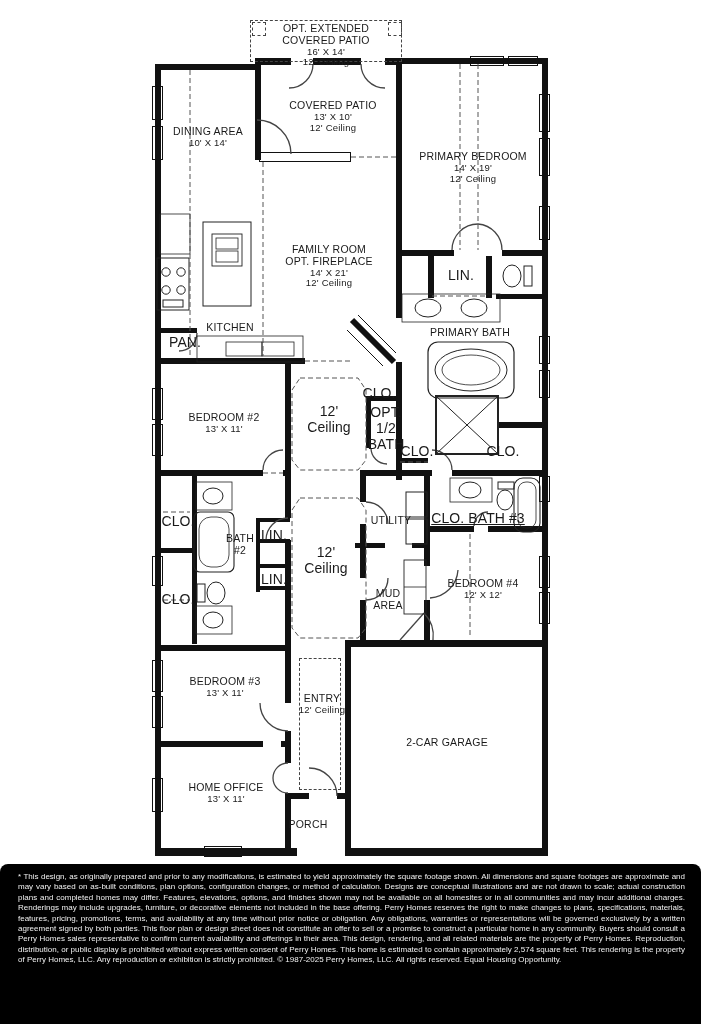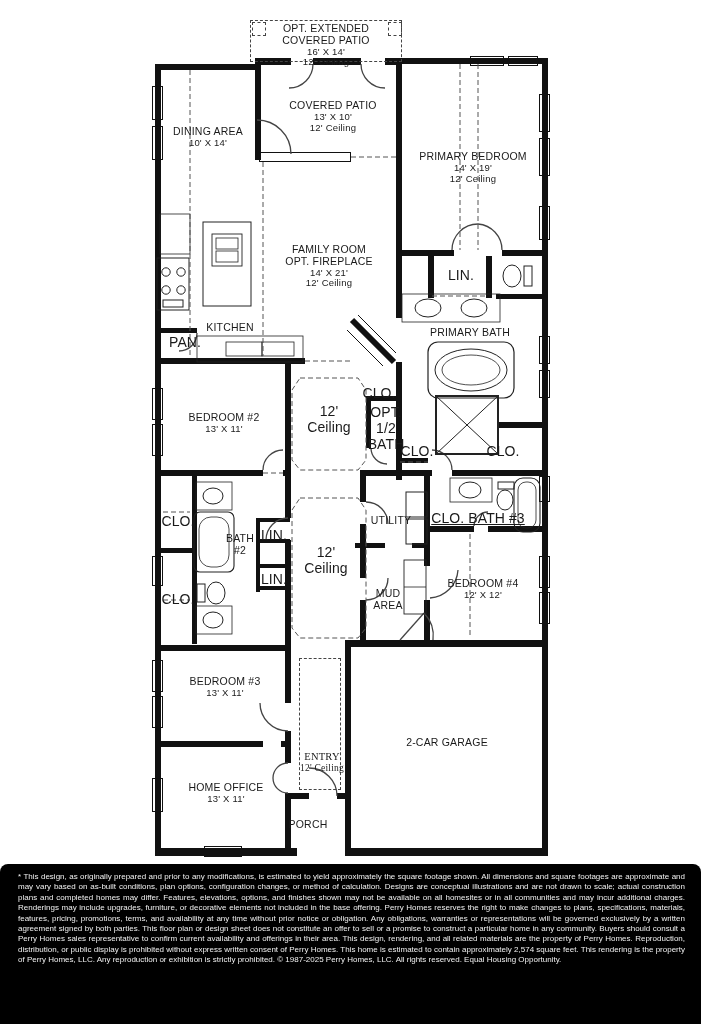--- a/index.html
+++ b/index.html
@@ -265,21 +265,21 @@
       <div>AREA</div>
     </div>
     <div class="lbl" style="left:483px;top:578px;">
       <div>BEDROOM #4</div>
       <div class="dim">12' X 12'</div>
     </div>
     <div class="lbl" style="left:225px;top:676px;">
       <div>BEDROOM #3</div>
       <div class="dim">13' X 11'</div>
     </div>
-    <div class="lbl" style="left:322px;top:751px;font-family:Liberation Serif, serif;">
+    <div class="lbl" style="left:322px;top:693px;">
       <div>ENTRY</div>
       <div class="dim">12' Ceiling</div>
     </div>
     <div class="lbl" style="left:447px;top:737px;">2-CAR GARAGE</div>
     <div class="lbl" style="left:226px;top:782px;">
       <div>HOME OFFICE</div>
       <div class="dim">13' X 11'</div>
     </div>
     <div class="lbl" style="left:308px;top:819px;">PORCH</div>
   </div>

